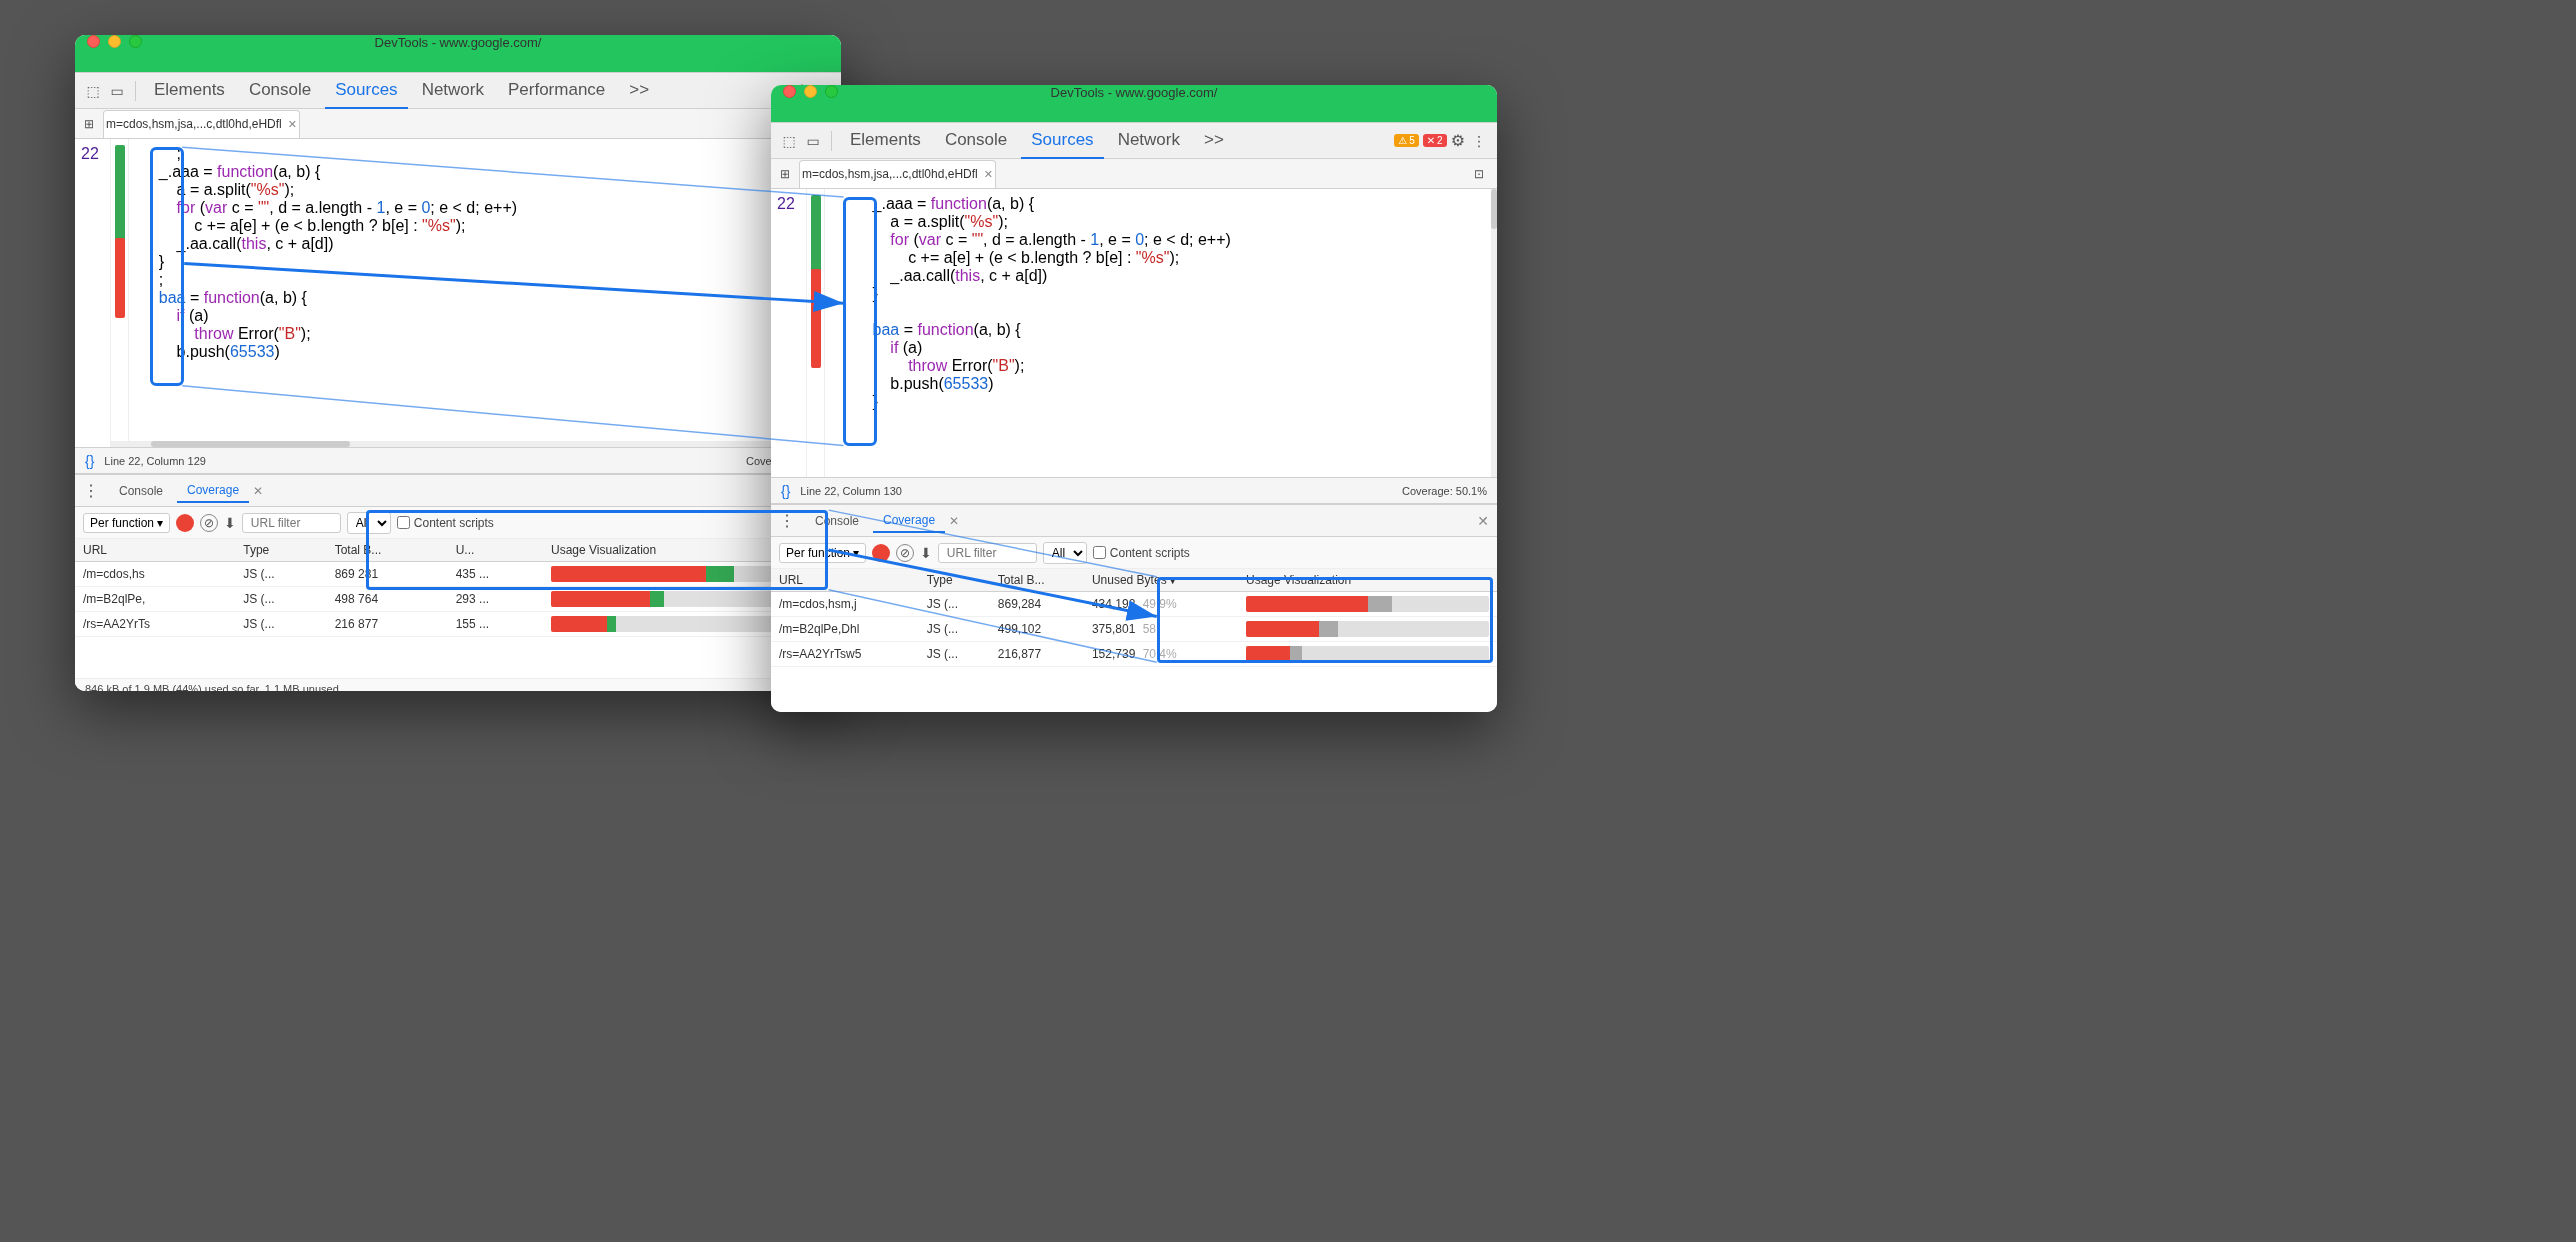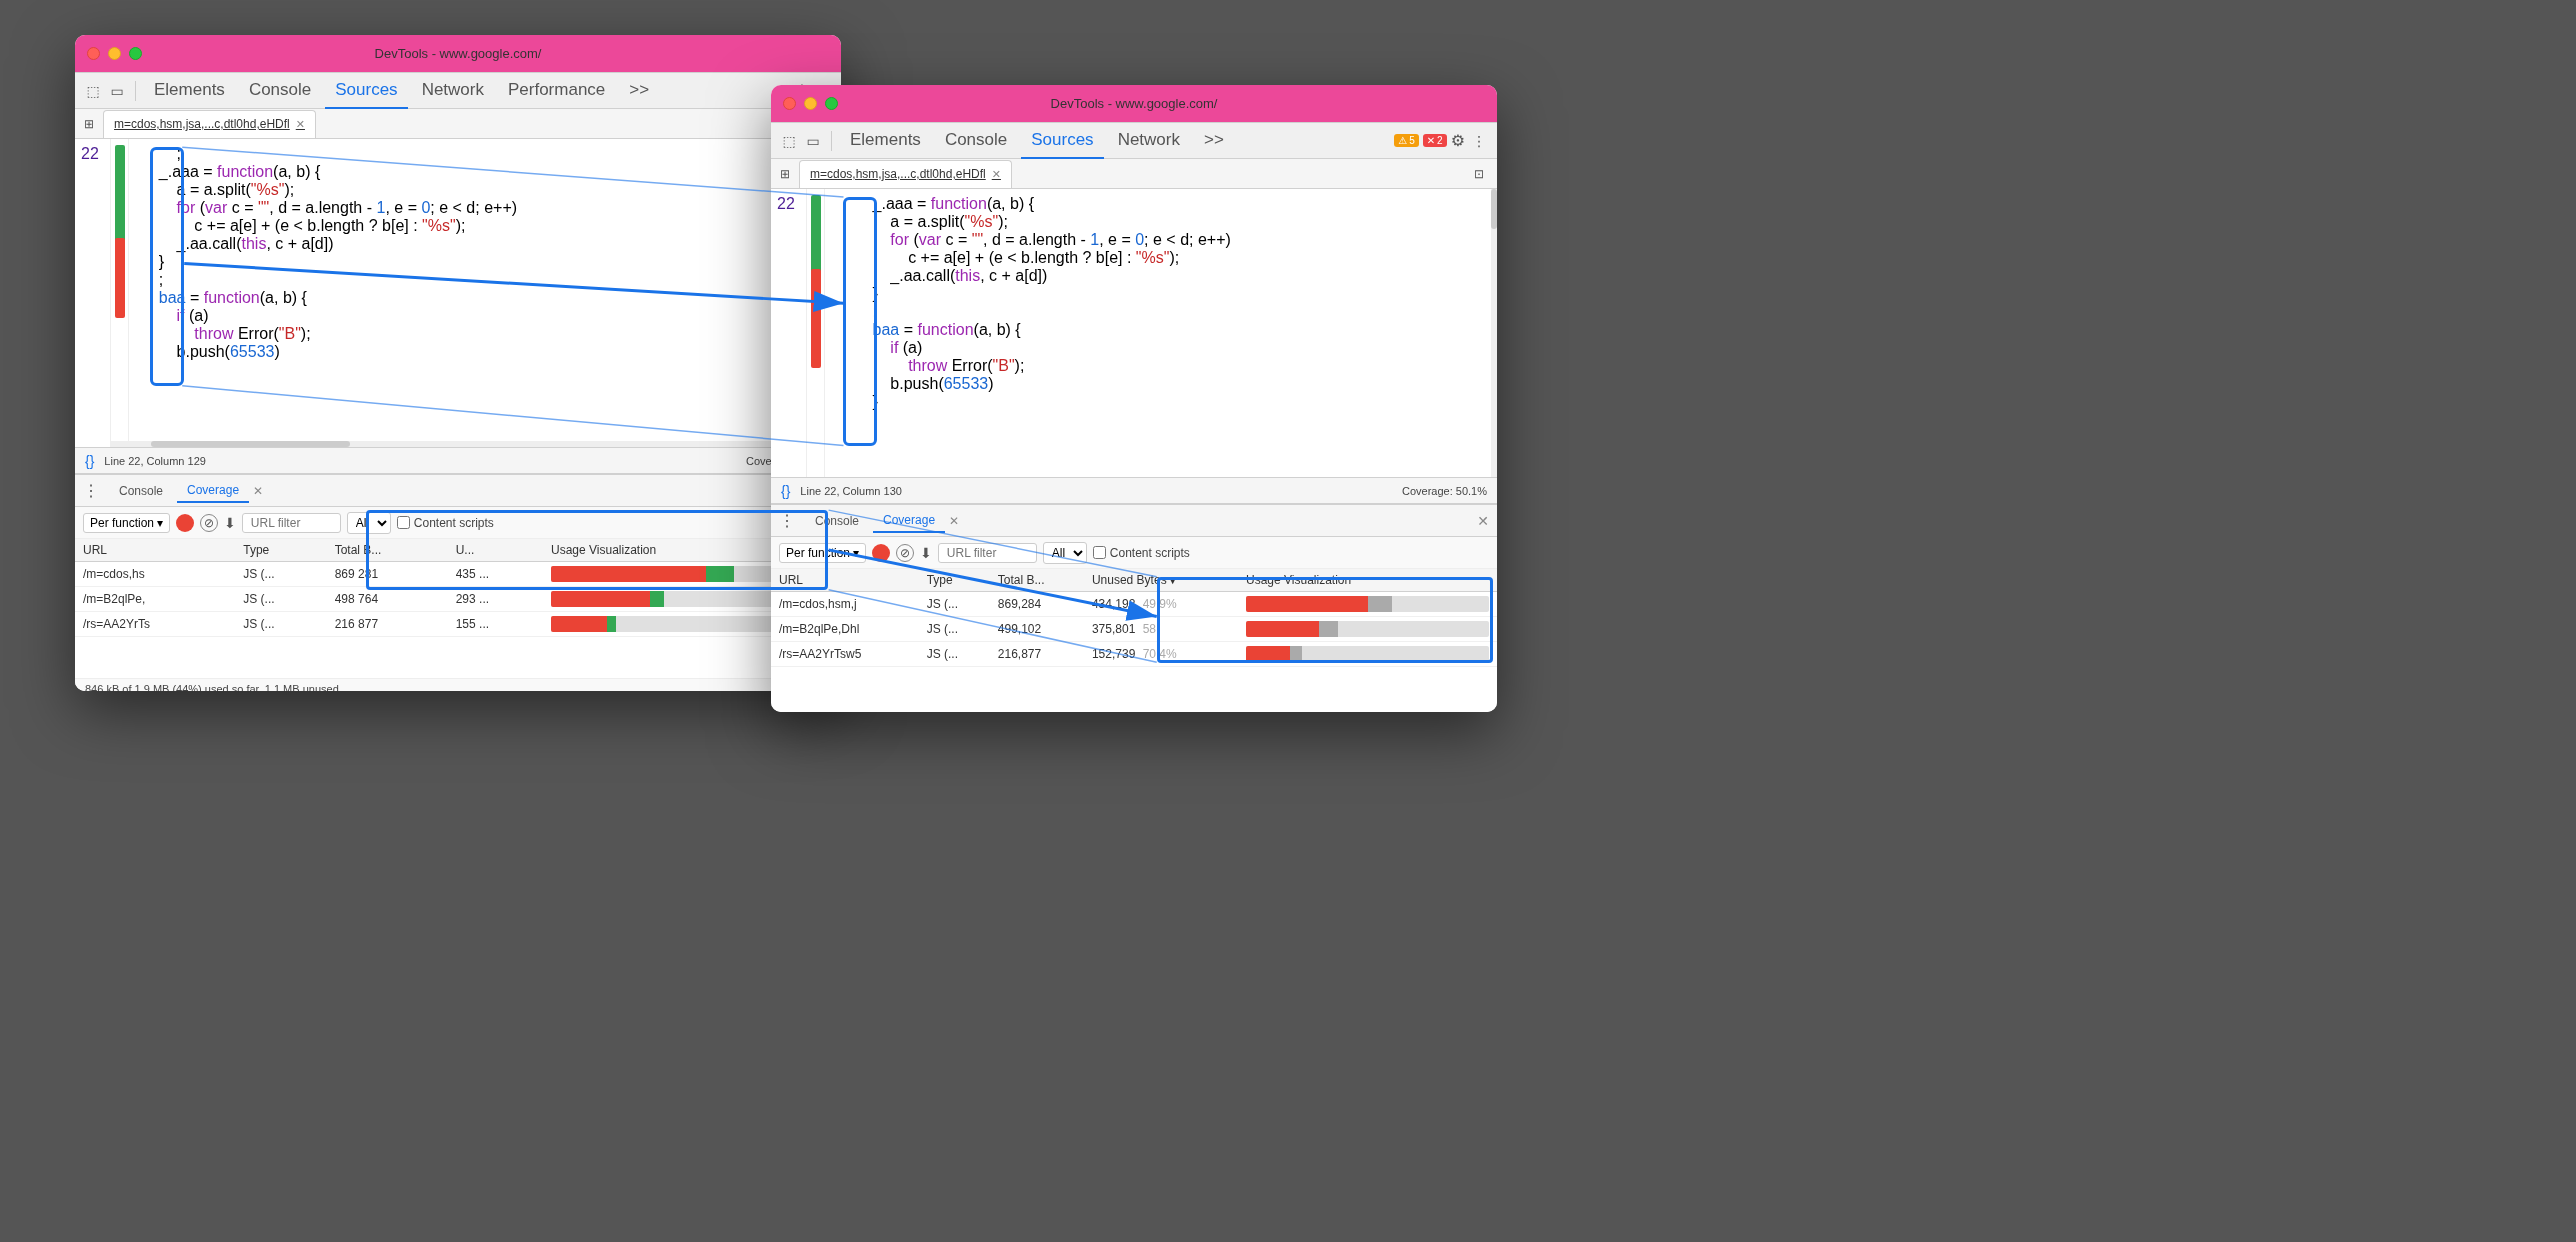--- a/index.html
+++ b/index.html
@@ -24,24 +24,24 @@
     .devtools-window {
       position: absolute;
       background: #ffffff;
       border-radius: 10px;
       box-shadow: 0 20px 60px rgba(0,0,0,0.5);
       overflow: hidden;
       font-family: -apple-system, BlinkMacSystemFont, "Helvetica Neue", Arial, sans-serif;
     }
 
     .window-titlebar {
-      background: #ec4899;
+      background: #22c55e;
       height: 38px;
       display: flex;
-      align-items: center;
+      align-items: flex-start;
       padding: 0 12px;
       border-bottom: 1px solid #d0d0d0;
       position: relative;
     }
     .window-controls {
       display: flex;
       gap: 8px;
       align-items: center;
     }
     .btn-close { width: 13px; height: 13px; border-radius: 50%; background: #ff5f57; border: 1px solid #e0443e; }
@@ -111,30 +111,29 @@
     .file-tabbar {
       background: #f5f5f5;
       height: 30px;
       display: flex;
       align-items: center;
       border-bottom: 1px solid #d0d0d0;
       padding: 0 4px;
     }
     .file-tab {
       display: flex; align-items: center;
-      padding: 0 10px;
+      padding: 0 2px;
       height: 28px;
       font-size: 12px;
       color: #333;
       background: #fff;
       border: 1px solid #d0d0d0;
       border-bottom: none;
       border-radius: 4px 4px 0 0;
       gap: 6px;
-      text-decoration: underline;
     }
     .file-tab .close-x {
       font-size: 11px;
       color: #888;
       cursor: pointer;
     }
     .sidebar-toggle {
       width: 20px; height: 20px;
       display: flex; align-items: center; justify-content: center;
       color: #555; font-size: 12px; cursor: pointer; margin-right: 4px;

